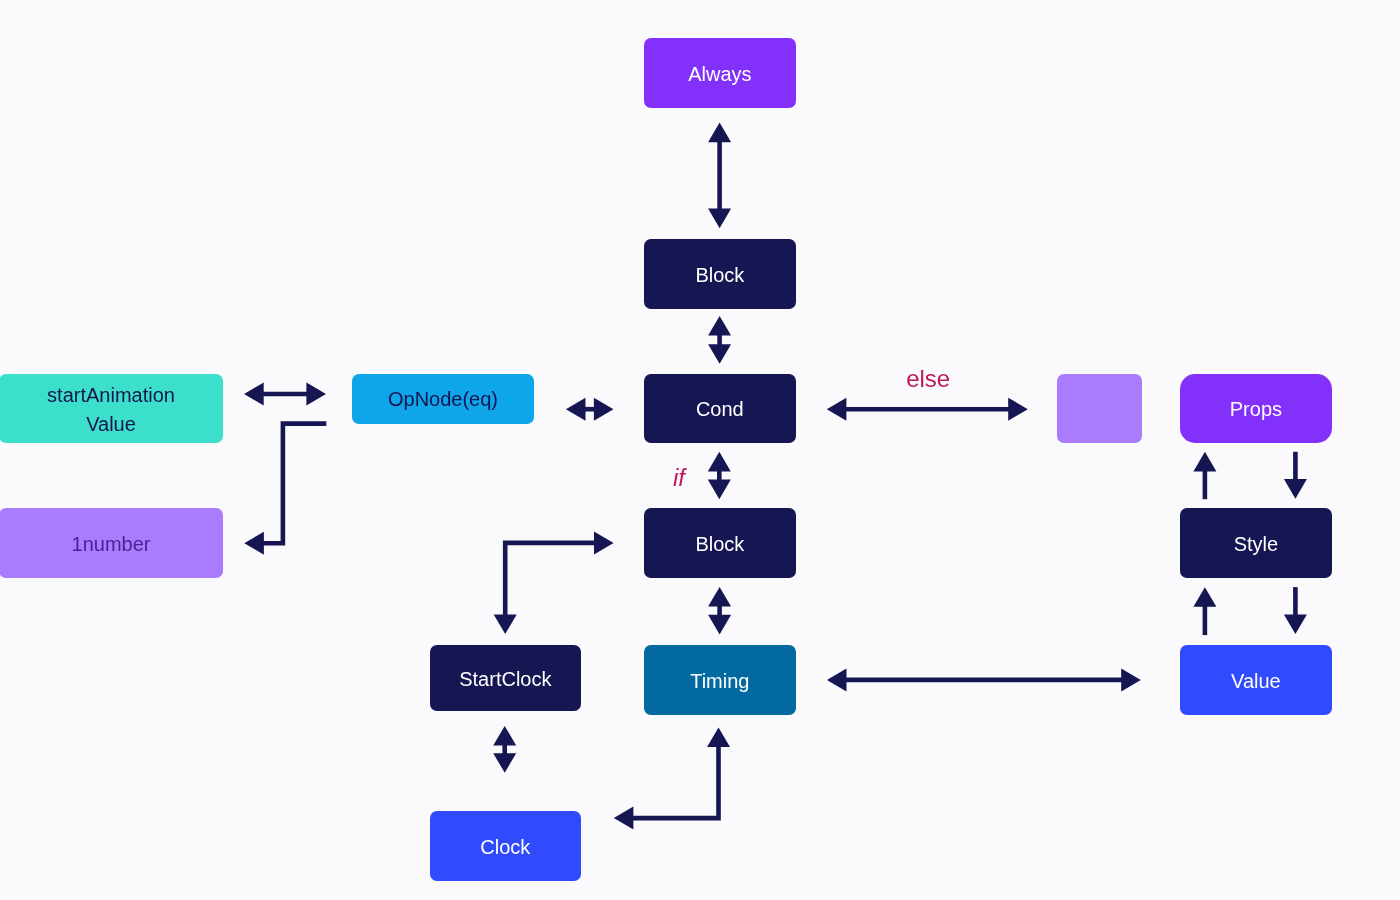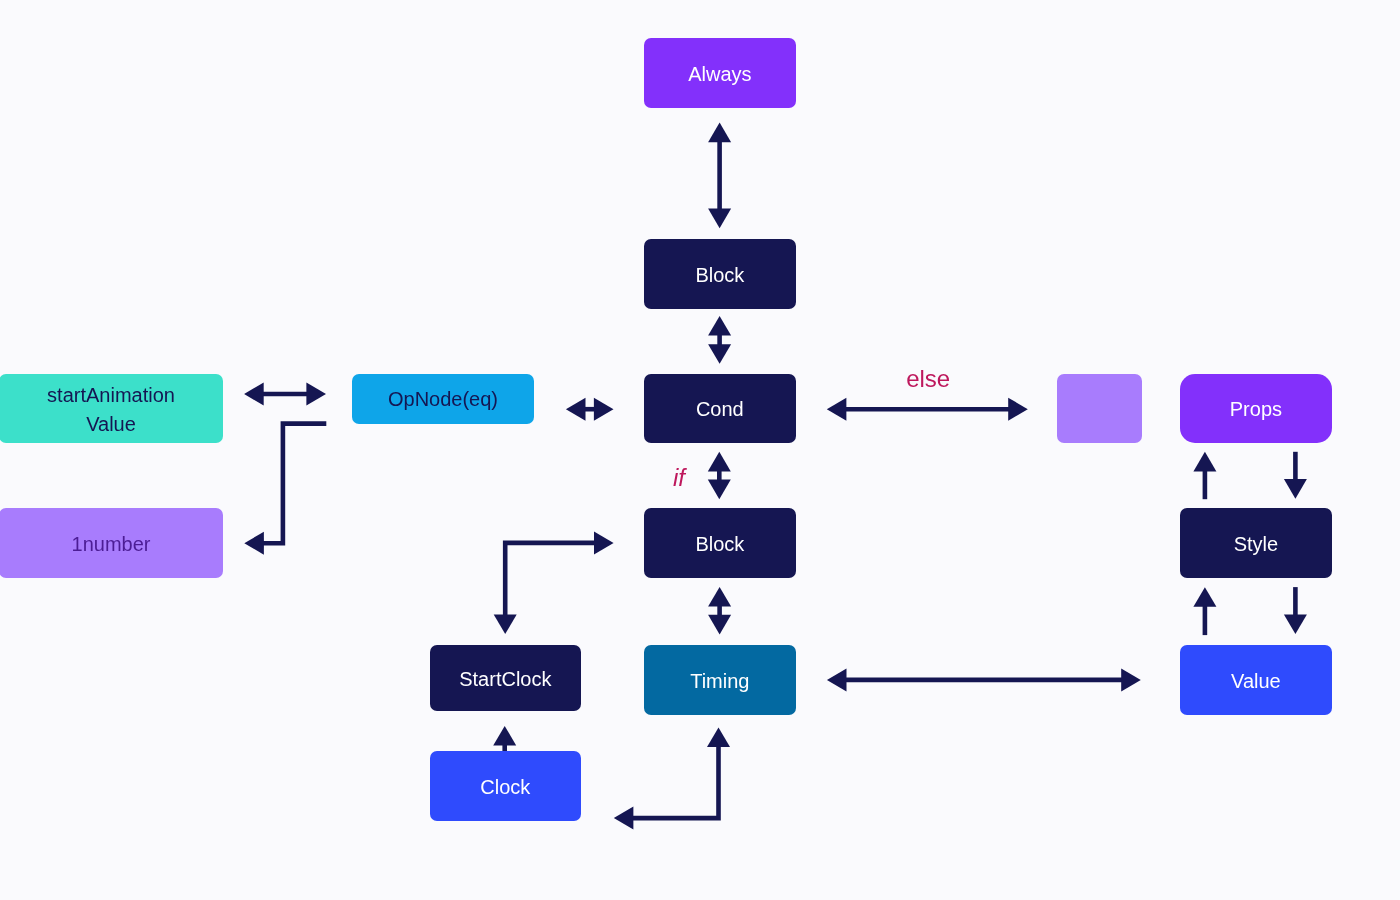--- a/index.html
+++ b/index.html
@@ -132,21 +132,21 @@
       </div>
     <div class="node" style="left: 429.7px; top: 645.15px; width: 151.3px; height: 66px; background: rgb(21, 22, 82); color: rgb(255, 255, 255); border-radius: 7px;">
         <span class="node-label">StartClock</span>
       </div>
     <div class="node" style="left: 643.7px; top: 645.15px; width: 152.3px; height: 69.5px; background: #0369a1; color: rgb(255, 255, 255); border-radius: 7px;">
         <span class="node-label">Timing</span>
       </div>
     <div class="node" style="left: 1179.9px; top: 645.15px; width: 152px; height: 69.5px; background: rgb(47, 75, 253); color: rgb(255, 255, 255); border-radius: 7px;">
         <span class="node-label">Value</span>
       </div>
-    <div class="node" style="left: 429.7px; top: 751px; width: 151.3px; height: 69.5px; background: rgb(47, 75, 253); color: rgb(255, 255, 255); border-radius: 7px;">
+    <div class="node" style="left: 429.7px; top: 811px; width: 151.3px; height: 69.5px; background: rgb(47, 75, 253); color: rgb(255, 255, 255); border-radius: 7px;">
         <span class="node-label">Clock</span>
       </div>
   </div>
 
   <div id="edge-label-layer">
     <div class="edge-label" style="left: 928.2px; top: 364.95px;">else</div>
     <div class="edge-label" style="left: 679px; top: 464.15px; font-style: italic;">if</div>
   </div>
 </div>
 

